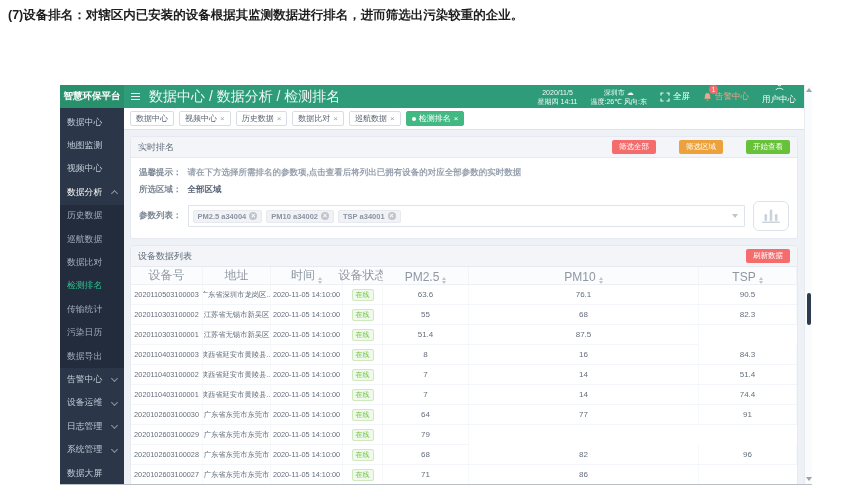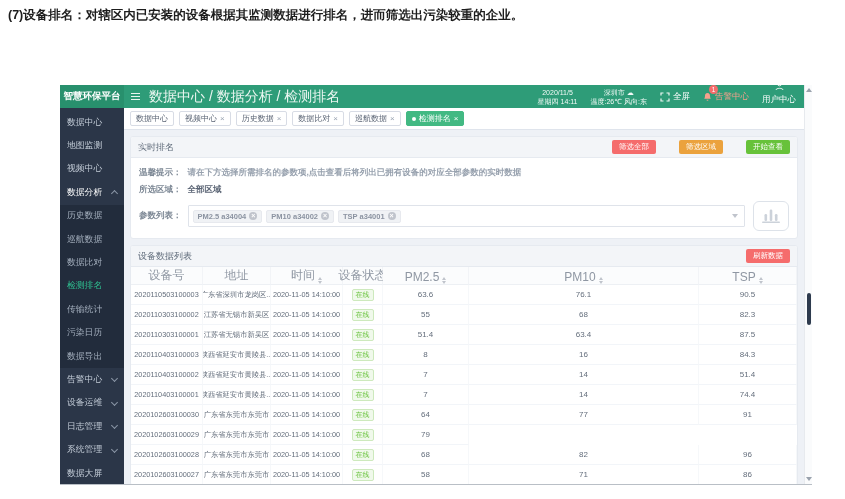--- a/index.html
+++ b/index.html
@@ -358,21 +358,20 @@
                     <div class="td">82.3</div>
                   </div>
                   <div class="grid">
                     <div class="td small">2020110303100001</div>
                     <div class="td small">江苏省无锡市新吴区</div>
                     <div class="td small">2020-11-05 14:10:00</div>
                     <div class="td">
                       <span class="badge-on">在线</span>
                     </div>
                     <div class="td">51.4</div>
-                    <div class="td">63.4</div>
                     <div class="td">87.5</div>
                   </div>
                   <div class="grid">
                     <div class="td small">2020110403100003</div>
                     <div class="td small">陕西省延安市黄陵县...</div>
                     <div class="td small">2020-11-05 14:10:00</div>
                     <div class="td">
                       <span class="badge-on">在线</span>
                     </div>
                     <div class="td">8</div>
@@ -432,21 +431,20 @@
                     <div class="td">82</div>
                     <div class="td">96</div>
                   </div>
                   <div class="grid">
                     <div class="td small">2020102603100027</div>
                     <div class="td small">广东省东莞市东莞市</div>
                     <div class="td small">2020-11-05 14:10:00</div>
                     <div class="td">
                       <span class="badge-on">在线</span>
                     </div>
-                    <div class="td">58</div>
                     <div class="td">71</div>
                     <div class="td">86</div>
                   </div>
                 </div>
             </div>
 
           </div>
         </div>
       </div>
     </div>

